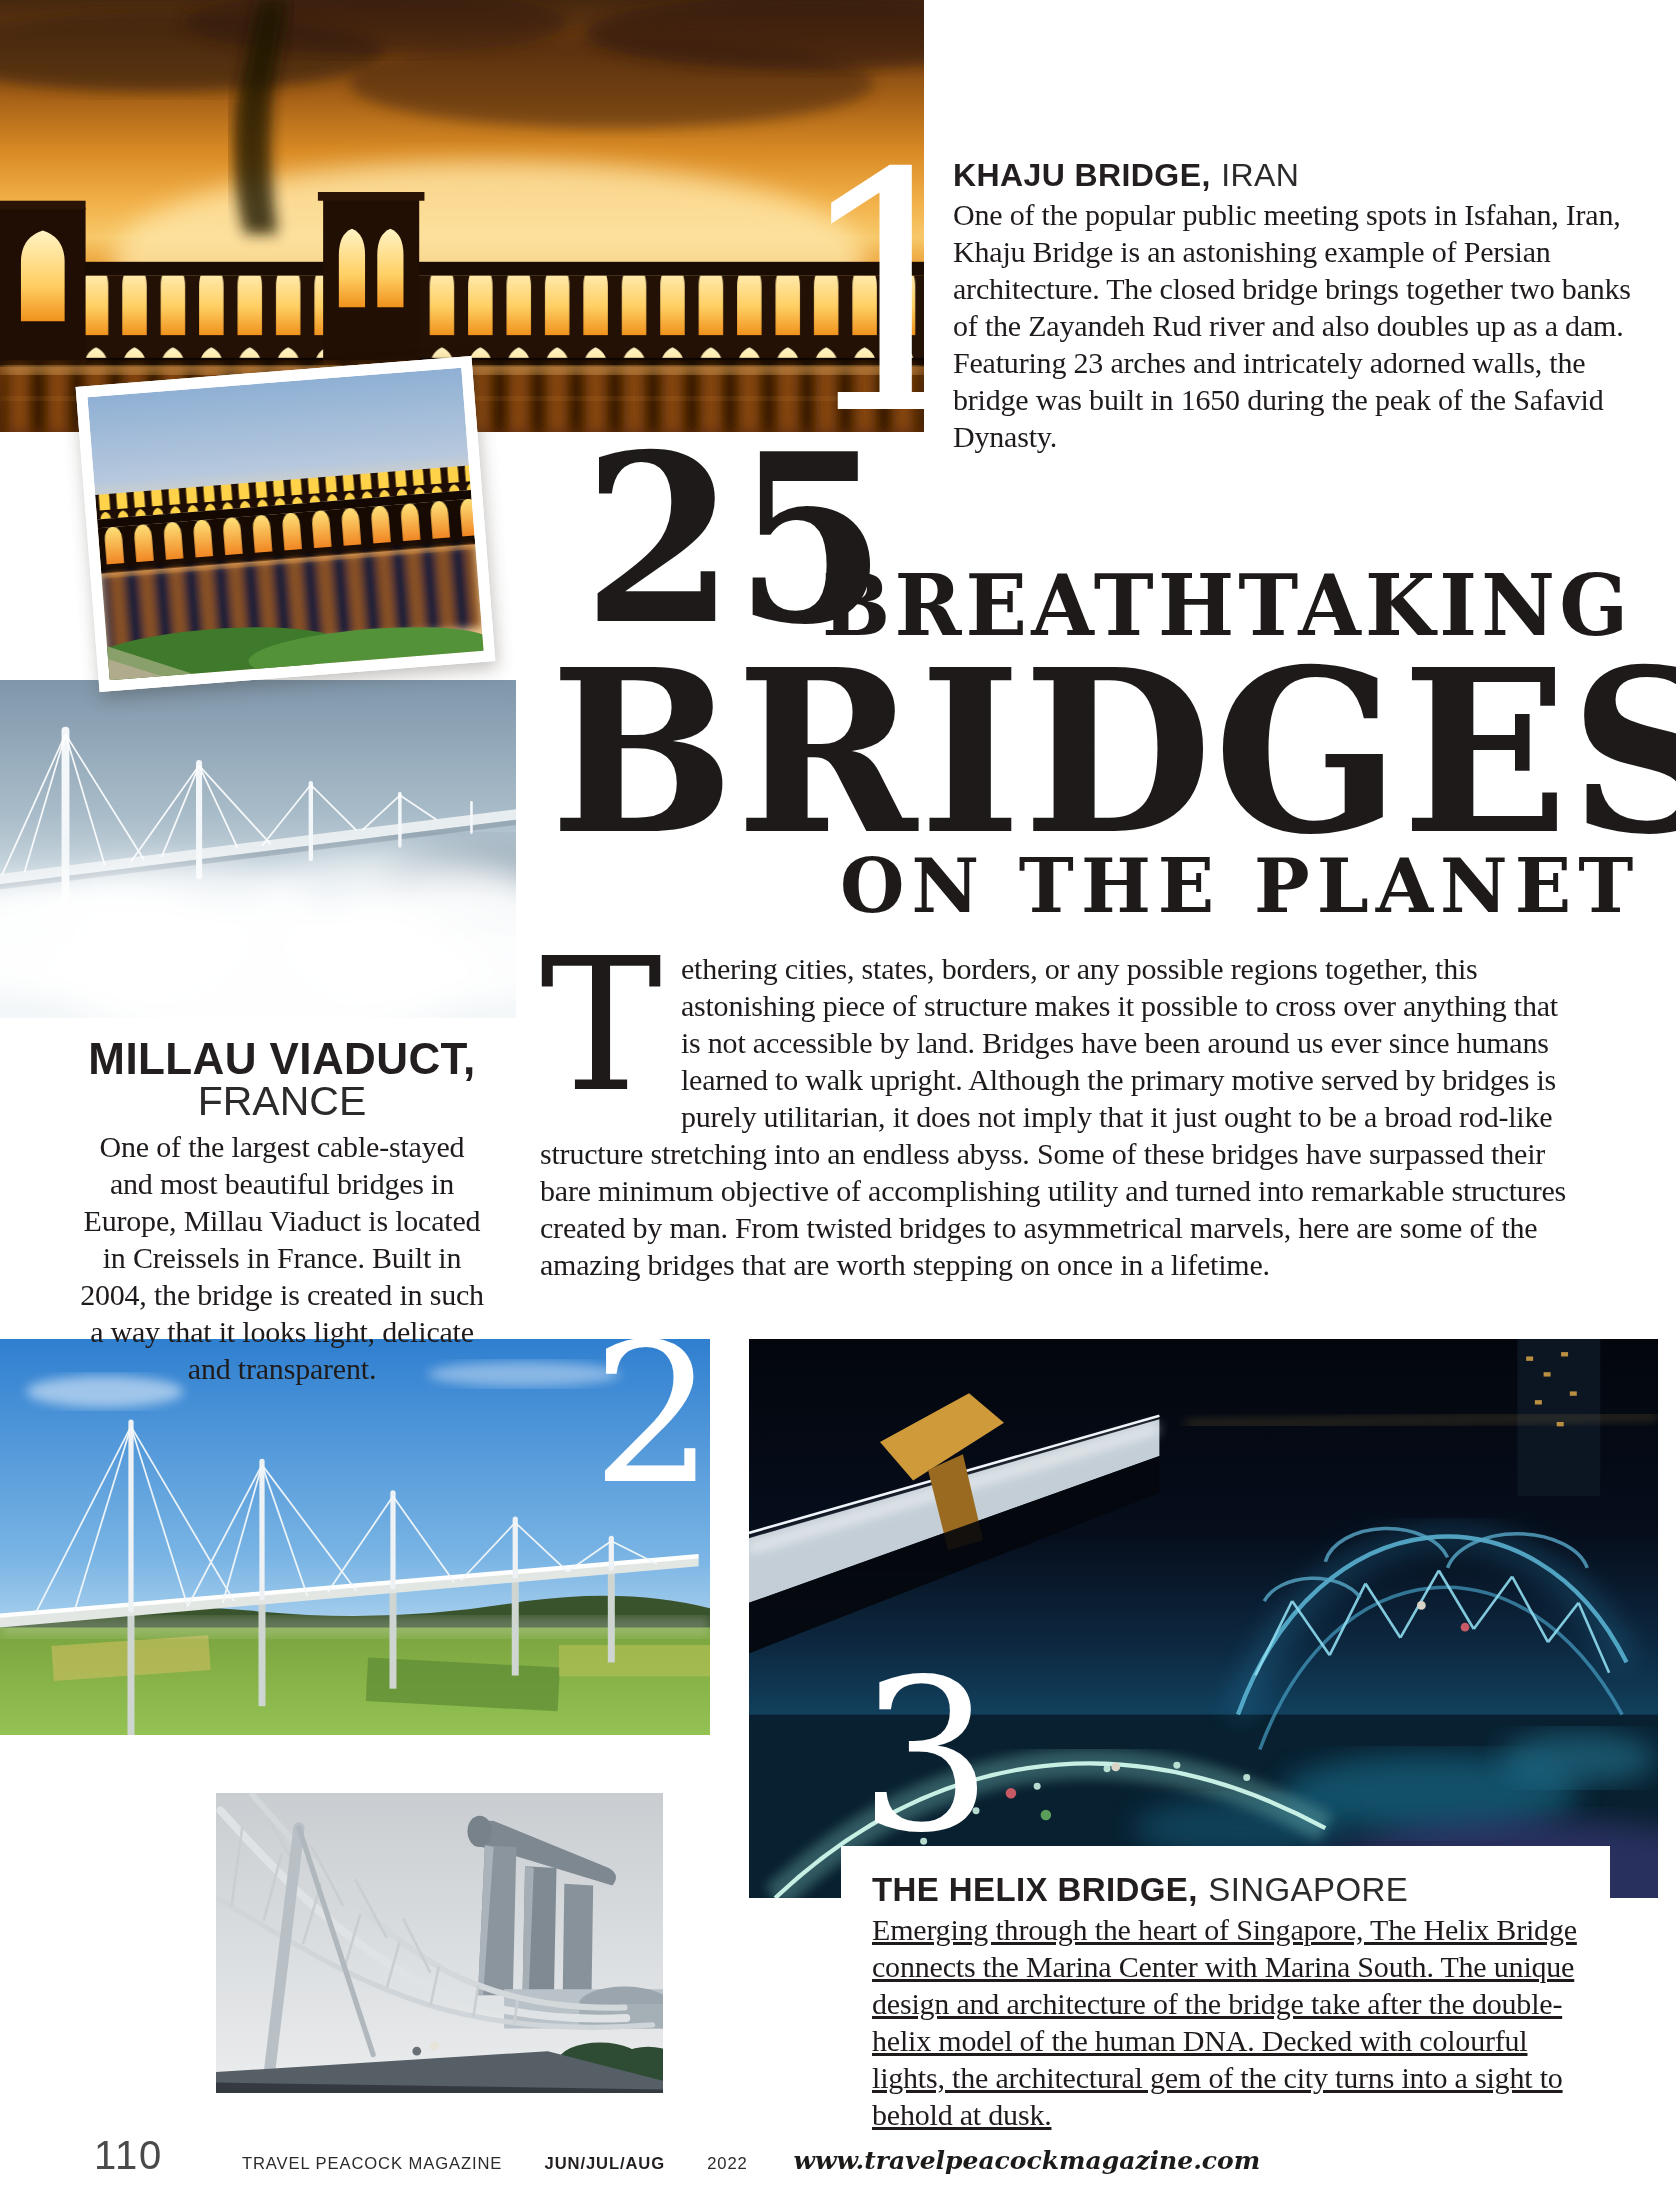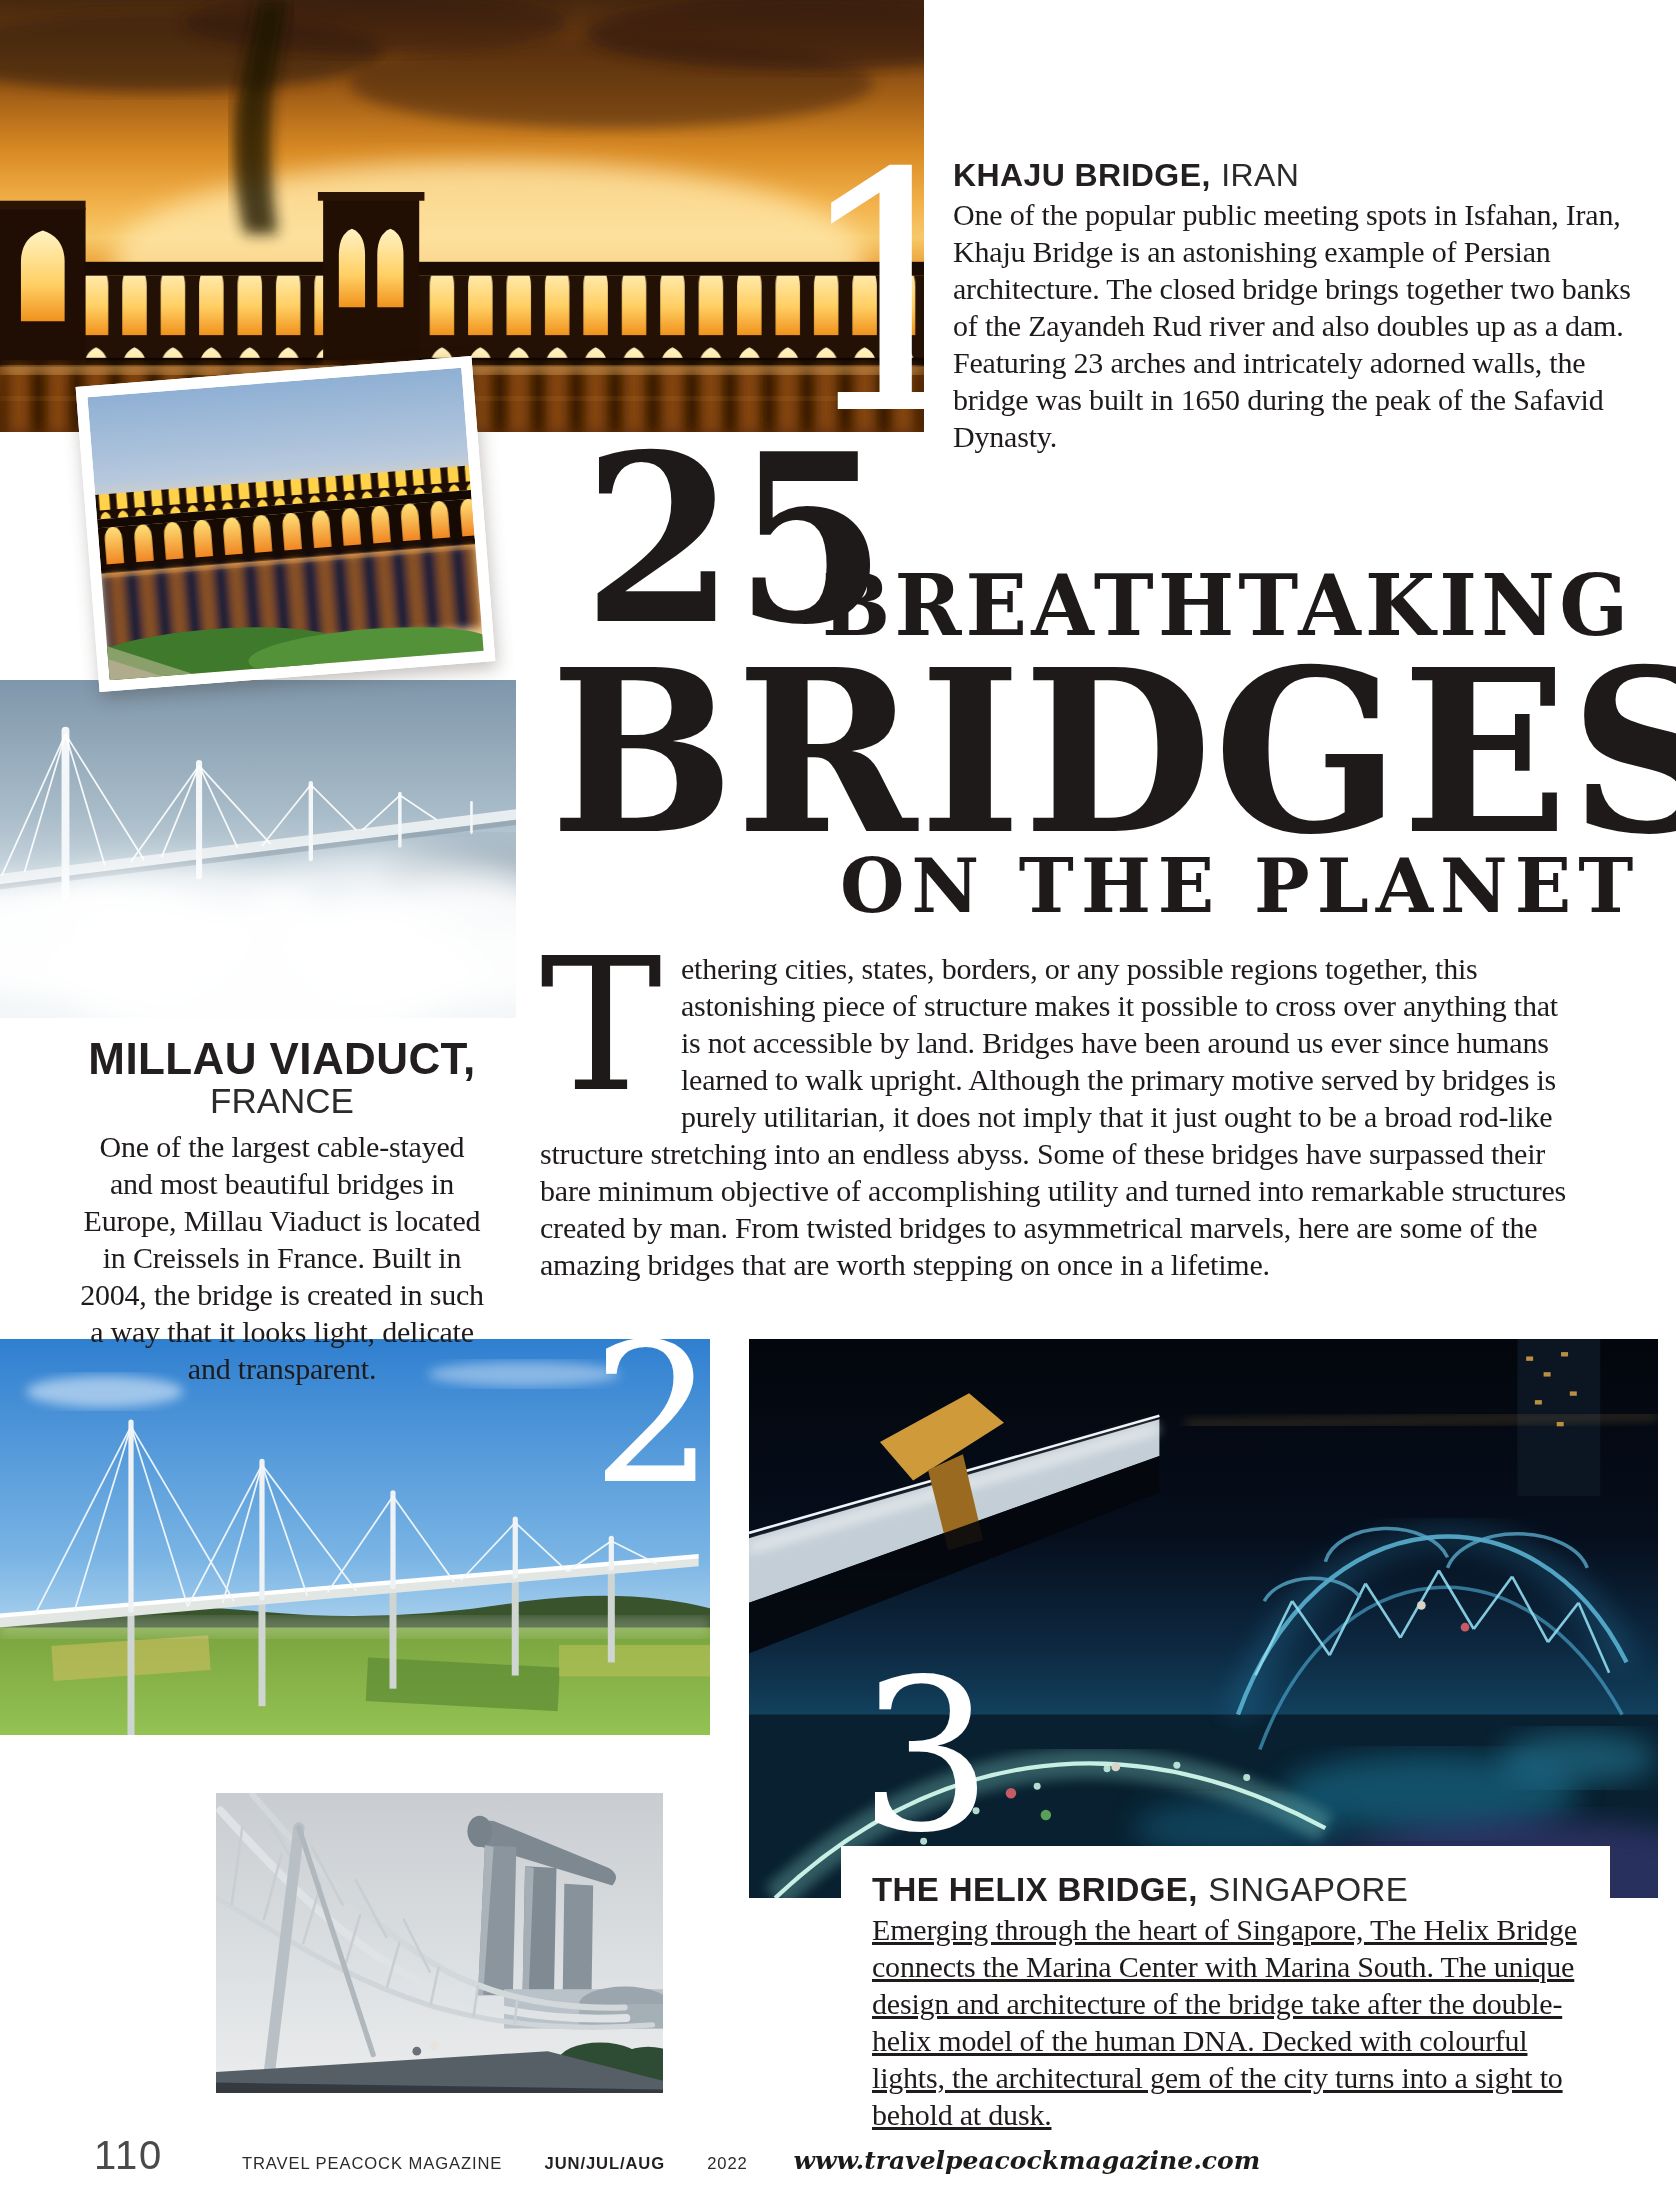--- a/index.html
+++ b/index.html
@@ -33,21 +33,21 @@
          font-weight:700;color:#1d1a19;transform:scaleX(.97);transform-origin:left top;letter-spacing:1.7px;}
   .t-word3{left:840px;top:833px;font-size:74px;line-height:74px;font-family:"DejaVu Serif",serif;
          font-weight:700;color:#1d1a19;letter-spacing:7px;margin-top:16px;}
 
   .intro{left:540px;top:950px;width:1041px;}
   .dropcap{float:left;font-family:"DejaVu Serif",serif;font-weight:400;font-size:183px;
            line-height:147px;height:147px;margin:1.7px 19px 0 0;color:#1d1a19;}
 
   .millau-block{left:80px;top:1036px;width:404px;text-align:center;}
   .millau-name{font-size:44px;font-weight:700;letter-spacing:0.4px;line-height:45px;}
-  .millau-region{font-size:35px;font-weight:400;line-height:40px;color:#2d2a2b;}
+  .millau-region{font-size:41px;font-weight:400;line-height:40px;color:#2d2a2b;}
   .millau-body{margin-top:7px;}
 
   .helix-panel{left:841px;top:1846px;width:769px;height:314px;background:#ffffff;z-index:4;}
   .helix-head{position:absolute;left:31px;top:24.5px;font-size:33px;letter-spacing:0.4px;}
   .helix-head .region{margin-left:10.5px;text-align:center;}
   .helix-body{position:absolute;left:31px;top:65px;width:712px;text-decoration:underline;}
 
   .inset-frame{left:87px;top:371px;width:397px;height:306px;background:#fff;
                border:11.4px solid #ffffff;box-sizing:border-box;z-index:3;
                transform:rotate(-4.5deg);box-shadow:1.7px 7px 17.5px rgba(60,50,40,.30);}

